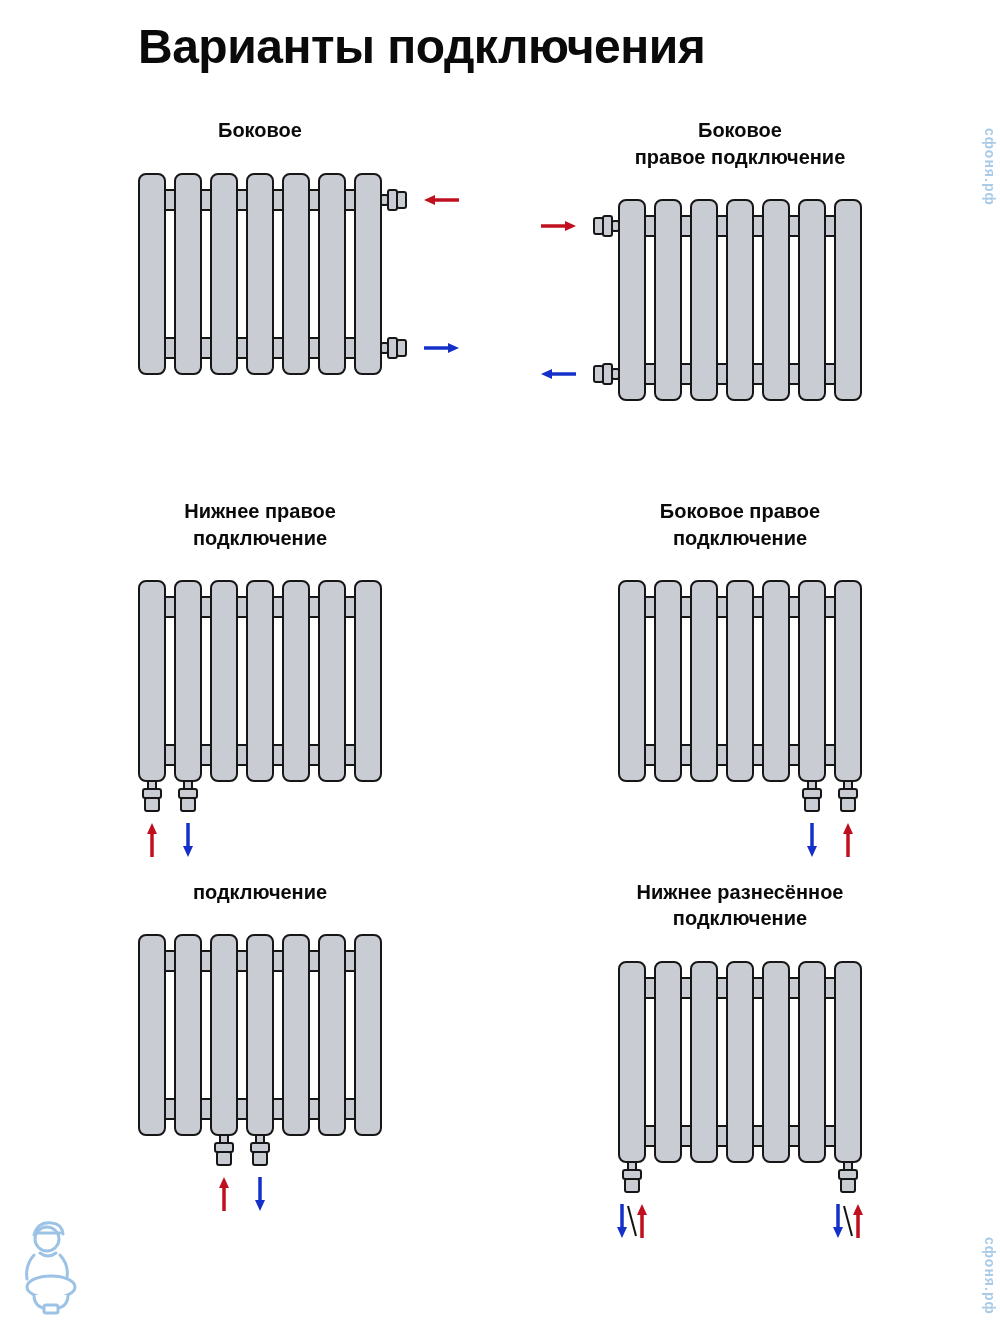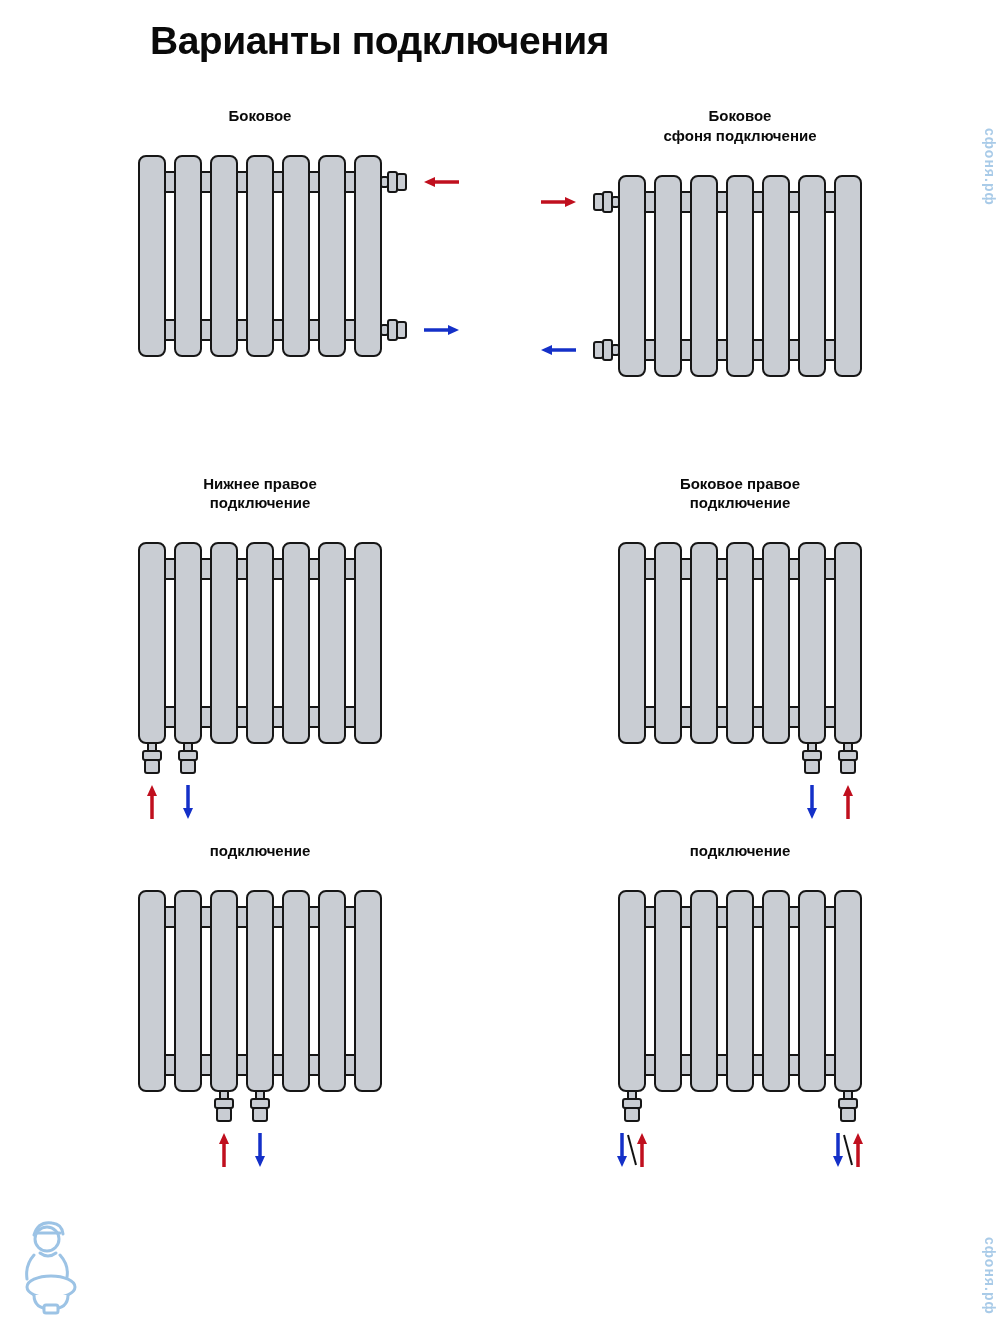--- a/index.html
+++ b/index.html
@@ -1,22 +1,22 @@
 <!DOCTYPE html>
 <html><head>
 <meta charset="utf-8">
 <style>
   html,body{margin:0;padding:0;background:#fff;}
   body{font-family:"Liberation Sans",sans-serif;color:#111;}
   .page{position:relative;width:1000px;height:1333px;margin:0 auto;background:#fff;overflow:hidden;}
   .page-header{margin:16px 0 0 138px;}
-  .page-title{font-size:39px;font-weight:800;line-height:1.28;margin:12px;letter-spacing:-0.5px;color:#0a0a0a;}
+  .page-title{font-size:48px;font-weight:800;line-height:1.28;margin:0;letter-spacing:-0.5px;color:#0a0a0a;}
   .grid{display:grid;grid-template-columns:1fr 1fr;width:960px;margin:40px auto 0;}
   .cell{display:flex;flex-direction:column;align-items:center;margin-bottom:16px;}
-  .label{font-weight:700;font-size:15px;text-align:center;line-height:1.32;margin-bottom:12px;color:#0a0a0a;}
+  .label{font-weight:700;font-size:20px;text-align:center;line-height:1.32;margin-bottom:12px;color:#0a0a0a;}
   svg.radiator{display:block;}
   .wm-vert{position:absolute;right:2px;writing-mode:vertical-rl;font-size:14px;font-weight:700;letter-spacing:1px;user-select:none;}
   .wm-top{top:128px;}
   .wm-bottom{bottom:18px;}
   .logo{position:absolute;left:14px;bottom:12px;}
 </style>
 </head>
 <body>
 
 <div class="page">
@@ -48,21 +48,21 @@
           <rect x="337" y="184" width="9" height="16" rx="2" fill="#c9cdd3" stroke="#161616" stroke-width="2"></rect>
           <line x1="399" y1="44" x2="375" y2="44" stroke="#c00f1e" stroke-width="3.5"></line>
           <polygon points="364,44 375,39 375,49" fill="#c00f1e"></polygon>
           <line x1="364" y1="192" x2="388" y2="192" stroke="#1430c8" stroke-width="3.5"></line>
           <polygon points="399,192 388,197 388,187" fill="#1430c8"></polygon>
         </svg>
       </div>
       <div class="cell">
         <div class="label">
           <div>Боковое</div>
-          <div>сфоня подключение</div>
+          <div>правое подключение</div>
         </div>
         <svg class="radiator" viewBox="0 0 400 300" width="400" height="300">
           <rect x="79" y="34" width="242" height="20" fill="#c9cdd3" stroke="#161616" stroke-width="2"></rect>
           <rect x="79" y="182" width="242" height="20" fill="#c9cdd3" stroke="#161616" stroke-width="2"></rect>
           <rect x="79" y="18" width="26" height="200" rx="7" fill="#c9cdd3" stroke="#161616" stroke-width="2"></rect>
           <rect x="115" y="18" width="26" height="200" rx="7" fill="#c9cdd3" stroke="#161616" stroke-width="2"></rect>
           <rect x="151" y="18" width="26" height="200" rx="7" fill="#c9cdd3" stroke="#161616" stroke-width="2"></rect>
           <rect x="187" y="18" width="26" height="200" rx="7" fill="#c9cdd3" stroke="#161616" stroke-width="2"></rect>
           <rect x="223" y="18" width="26" height="200" rx="7" fill="#c9cdd3" stroke="#161616" stroke-width="2"></rect>
           <rect x="259" y="18" width="26" height="200" rx="7" fill="#c9cdd3" stroke="#161616" stroke-width="2"></rect>
@@ -154,20 +154,21 @@
           <rect x="191" y="226" width="18" height="9" rx="2" fill="#c9cdd3" stroke="#161616" stroke-width="2"></rect>
           <rect x="193" y="235" width="14" height="13" rx="2" fill="#c9cdd3" stroke="#161616" stroke-width="2"></rect>
           <line x1="164" y1="294" x2="164" y2="271" stroke="#c00f1e" stroke-width="3.5"></line>
           <polygon points="164,260 169,271 159,271" fill="#c00f1e"></polygon>
           <line x1="200" y1="260" x2="200" y2="283" stroke="#1430c8" stroke-width="3.5"></line>
           <polygon points="200,294 195,283 205,283" fill="#1430c8"></polygon>
         </svg>
       </div>
       <div class="cell">
         <div class="label">
+          <div>Нижнее разнесённое</div>
           <div>подключение</div>
         </div>
         <svg class="radiator" viewBox="0 0 400 300" width="400" height="300">
           <rect x="79" y="34" width="242" height="20" fill="#c9cdd3" stroke="#161616" stroke-width="2"></rect>
           <rect x="79" y="182" width="242" height="20" fill="#c9cdd3" stroke="#161616" stroke-width="2"></rect>
           <rect x="79" y="18" width="26" height="200" rx="7" fill="#c9cdd3" stroke="#161616" stroke-width="2"></rect>
           <rect x="115" y="18" width="26" height="200" rx="7" fill="#c9cdd3" stroke="#161616" stroke-width="2"></rect>
           <rect x="151" y="18" width="26" height="200" rx="7" fill="#c9cdd3" stroke="#161616" stroke-width="2"></rect>
           <rect x="187" y="18" width="26" height="200" rx="7" fill="#c9cdd3" stroke="#161616" stroke-width="2"></rect>
           <rect x="223" y="18" width="26" height="200" rx="7" fill="#c9cdd3" stroke="#161616" stroke-width="2"></rect>

